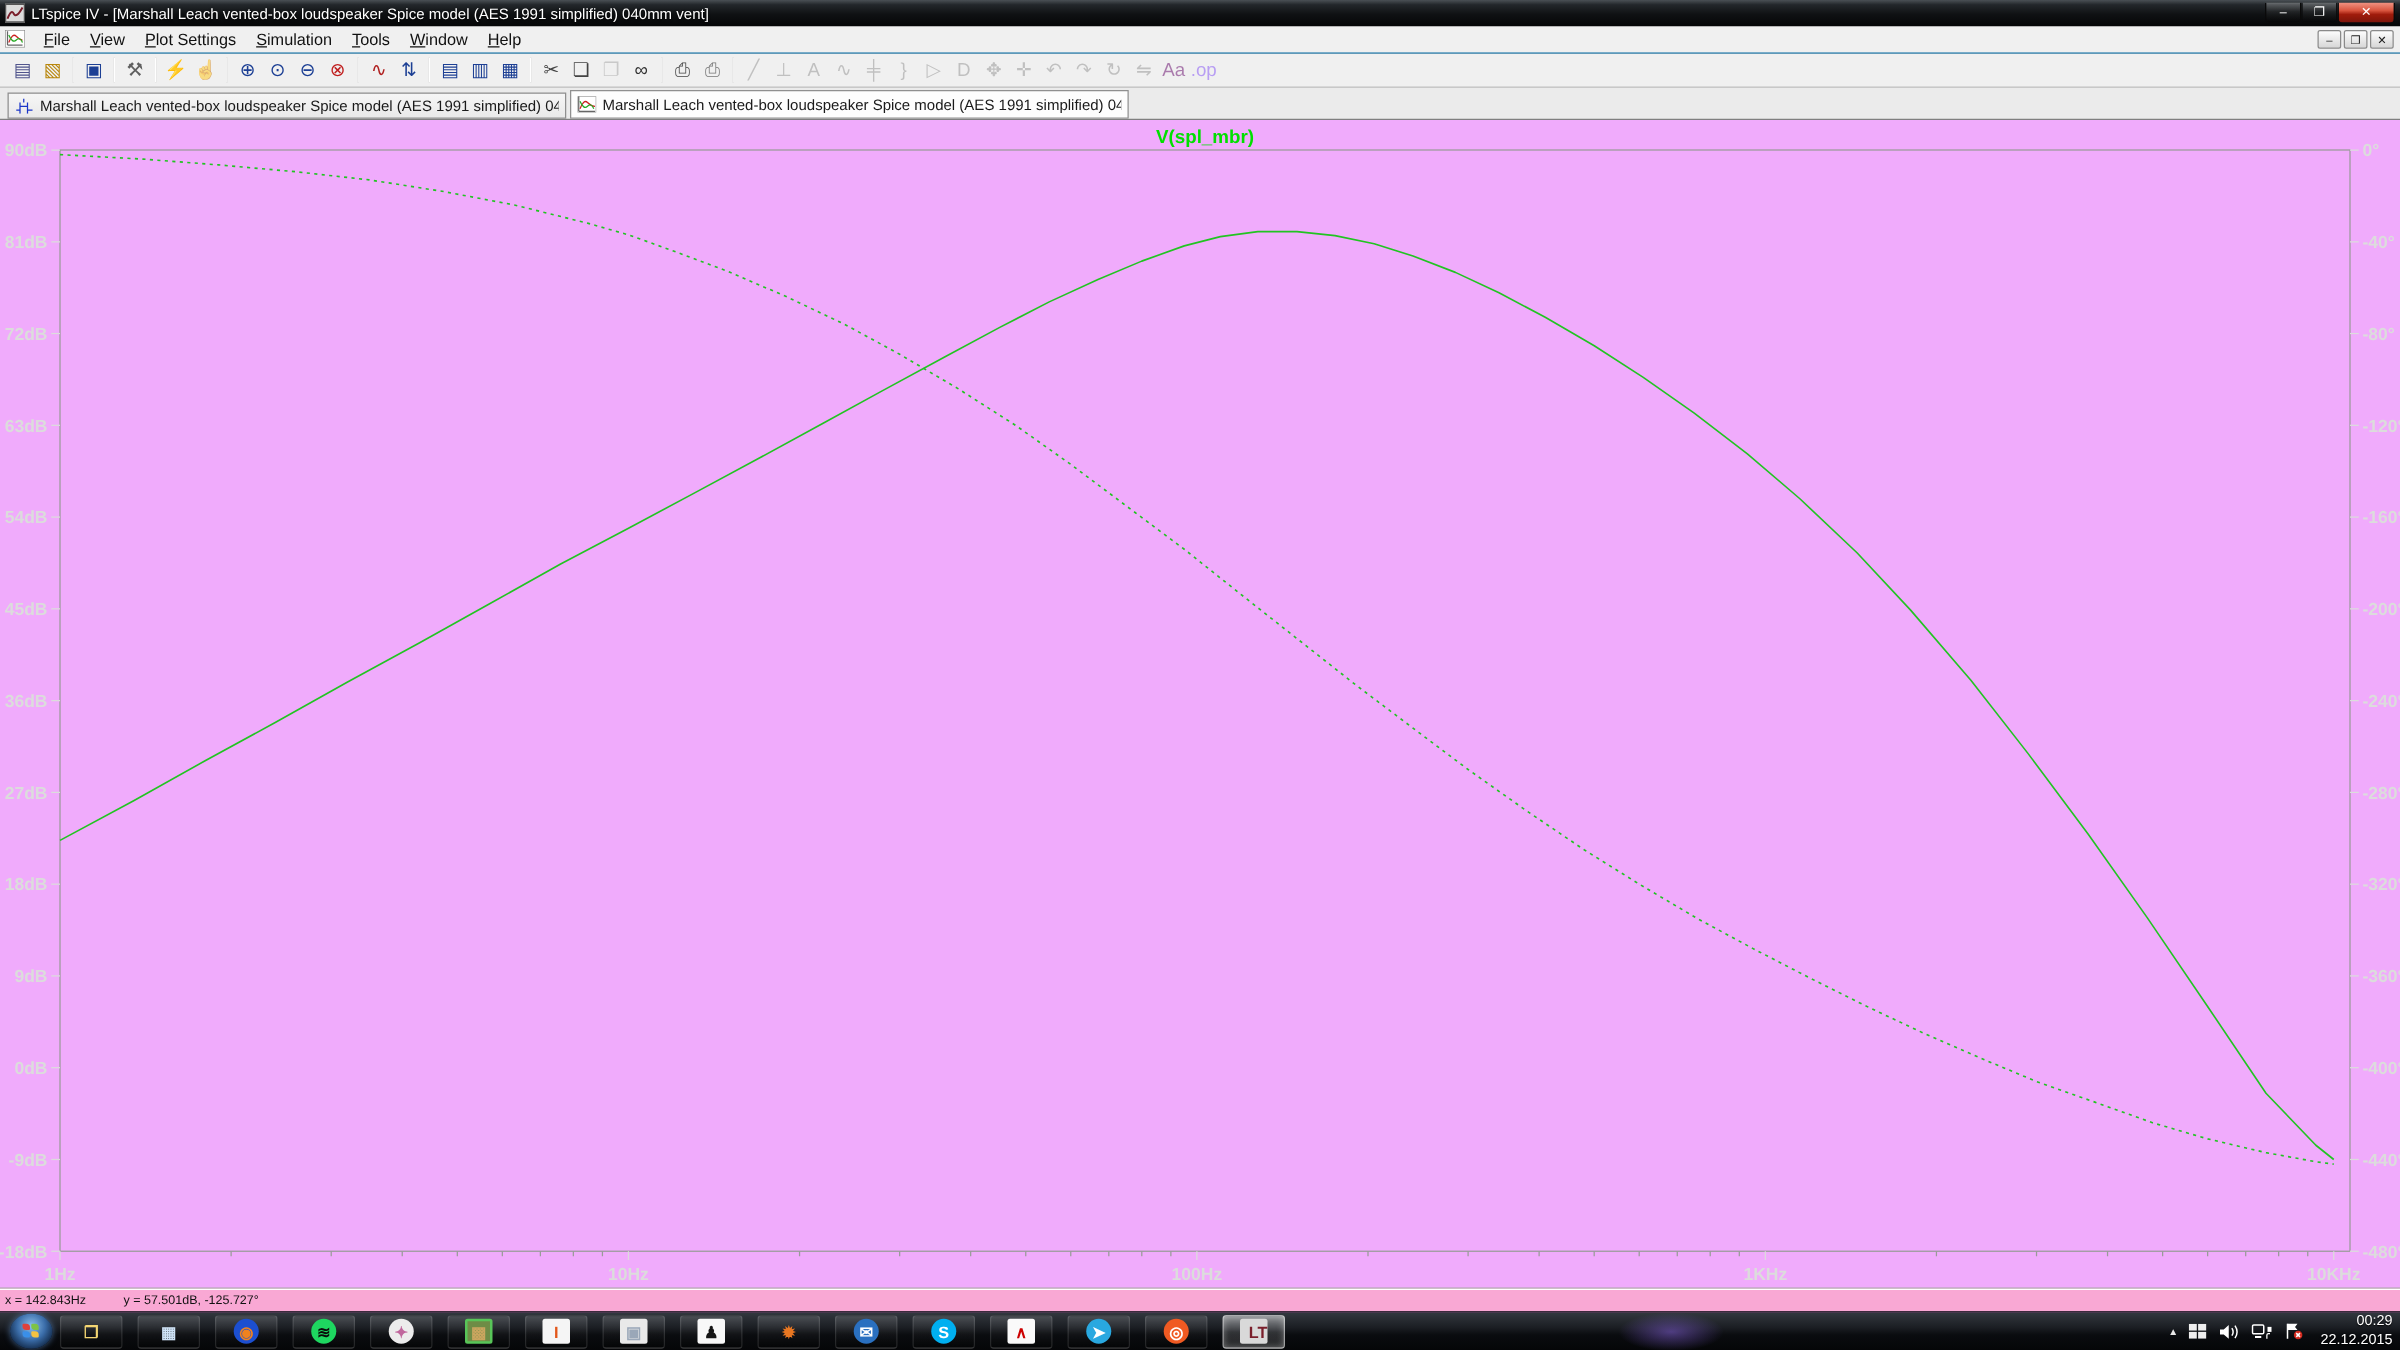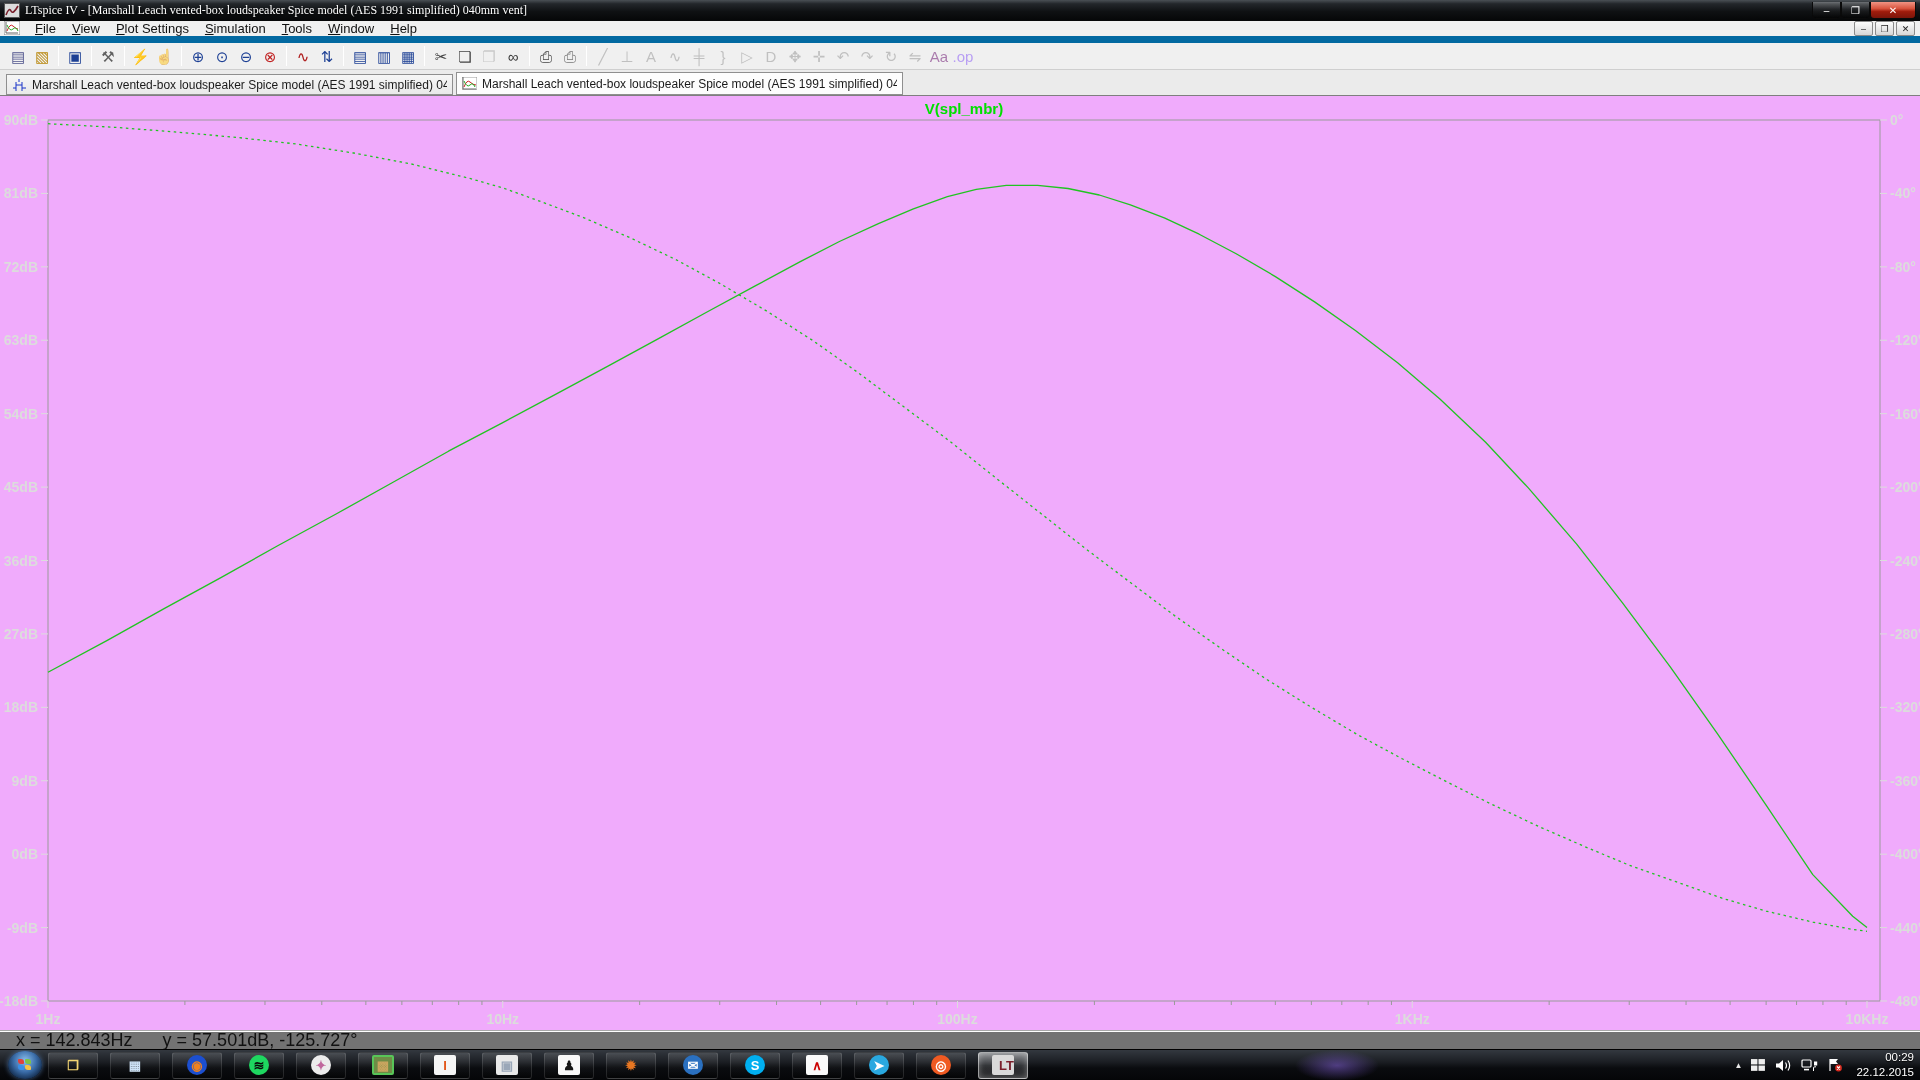--- a/index.html
+++ b/index.html
@@ -6,31 +6,31 @@
   html,body { width:1920px; height:1080px; overflow:hidden; background:#000;
               font-family:"Liberation Sans", sans-serif; }
   .abs { position:absolute; left:0; right:0; }
 
   
   #titlebar { top:0; height:21px;
     background:linear-gradient(180deg,#4a5055 0%,#23272b 18%,#0f1113 55%,#050607 100%);
     display:flex; align-items:center; color:#fff; font-size:12px; padding-left:4px; }
   #app-icon { width:16px; height:15px; margin-right:5px; background:#dcdcdc;
     border:1px solid #555; display:flex; align-items:center; justify-content:center; }
-  #title-text { white-space:nowrap; text-shadow:0 1px 2px #000;font-family:Liberation Serif, serif; }
+  #title-text { white-space:nowrap; text-shadow:0 1px 2px #000; }
   #winbtns { margin-left:auto; display:flex; margin-right:4px; }
   .wbtn { height:17px; border:1px solid #0a0a0a; border-top:none; border-radius:0 0 4px 4px;
     display:flex; align-items:center; justify-content:center; color:#fff; font-size:10px;
     background:linear-gradient(180deg,rgba(255,255,255,.28),rgba(255,255,255,.06) 45%,rgba(0,0,0,.4)); }
   .wbtn.min,.wbtn.max { width:29px; }
   .wbtn.close { width:46px;
     background:linear-gradient(180deg,#f09484 0%,#d9553f 40%,#a01c0c 60%,#7c150a 100%); }
 
   
-  #menubar { top:21px; height:22px; background:#f0f0f0; border-bottom:7px solid #0369a1;
+  #menubar { top:21px; height:22px; background:#f0f0f0; border-bottom:1px solid #0369a1;
     display:flex; align-items:center; padding-left:4px; font-size:13px; color:#111; }
   #child-icon { width:17px; height:15px; margin-right:6px; }
   .menu-item { display:inline-block; padding:2px 8px; cursor:default; }
   .menu-item::first-letter { text-decoration:underline; }
   #mdibtns { margin-left:auto; display:flex; gap:2px; margin-right:5px; }
   .mdib { width:19px; height:15px; background:linear-gradient(#fdfdfd,#d7d7d7);
     border:1px solid #8a8a8a; border-radius:2px; font-size:9px; display:flex;
     align-items:center; justify-content:center; color:#222; }
 
   
@@ -48,23 +48,23 @@
     background:linear-gradient(#f6f6f6,#e9e9e9); display:flex; align-items:center;
     padding:0 5px; font-size:12px; color:#1a1a1a; overflow:hidden; white-space:nowrap; }
   .tab.active { background:#fdfdfd; height:23px; }
   .tabicon { margin-right:5px; display:flex; }
   .tablabel { overflow:hidden; }
 
   
   #plotwrap { top:96px; height:1058px; background:#f0abfc; }
 
   
-  #statusbar { top:1031px; height:18px; background:#737373; border-top:1px solid #ffffff;
-    box-shadow:0 -1px 0 #a8a8a8; display:flex; align-items:center; font-size:18px;
-    color:#111; padding-left:16px; }
+  #statusbar { top:1031px; height:18px; background:#f9a8d4; border-top:1px solid #ffffff;
+    box-shadow:0 -1px 0 #a8a8a8; display:flex; align-items:center; font-size:10px;
+    color:#111; padding-left:4px; }
   #statusbar .ypart { margin-left:30px; }
 
   
   #taskbar { top:1049px; height:31px;
     background:linear-gradient(180deg,#33383f 0%,#1b1e23 40%,#0a0c0f 60%,#050608 100%);
     border-top:1px solid #000; display:flex; align-items:center; }
   #startorb { width:34px; height:28px; margin:0 6px 0 8px; border-radius:50%;
     background:radial-gradient(circle at 50% 35%,#8cc0ee 0%,#3a6ca8 45%,#122948 78%,#0a1526 100%);
     box-shadow:0 0 5px rgba(120,180,255,.5); display:flex; align-items:center; justify-content:center; }
   #orbflag { width:14px; height:12px; display:grid; grid-template-columns:6px 6px;

